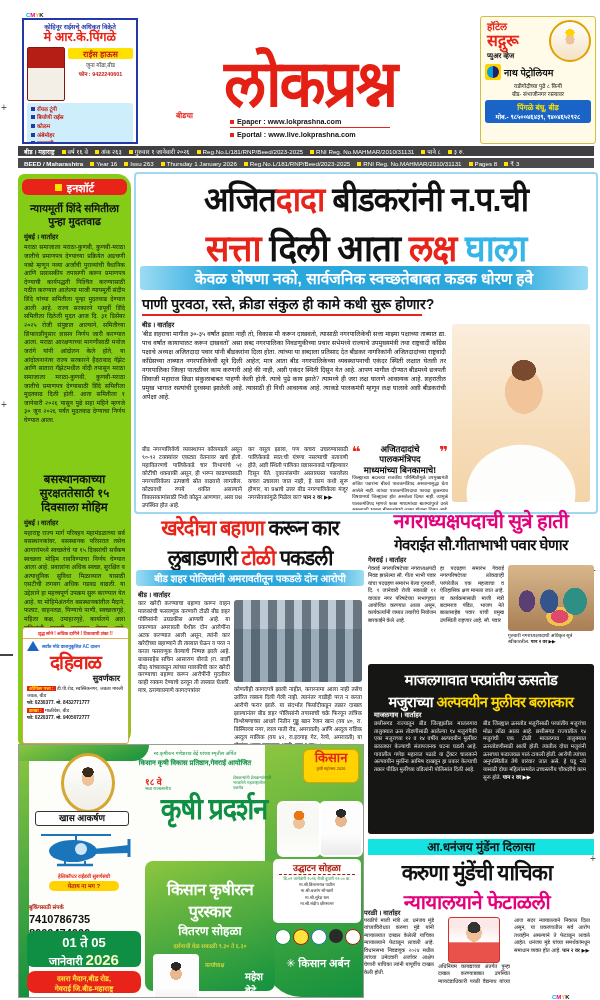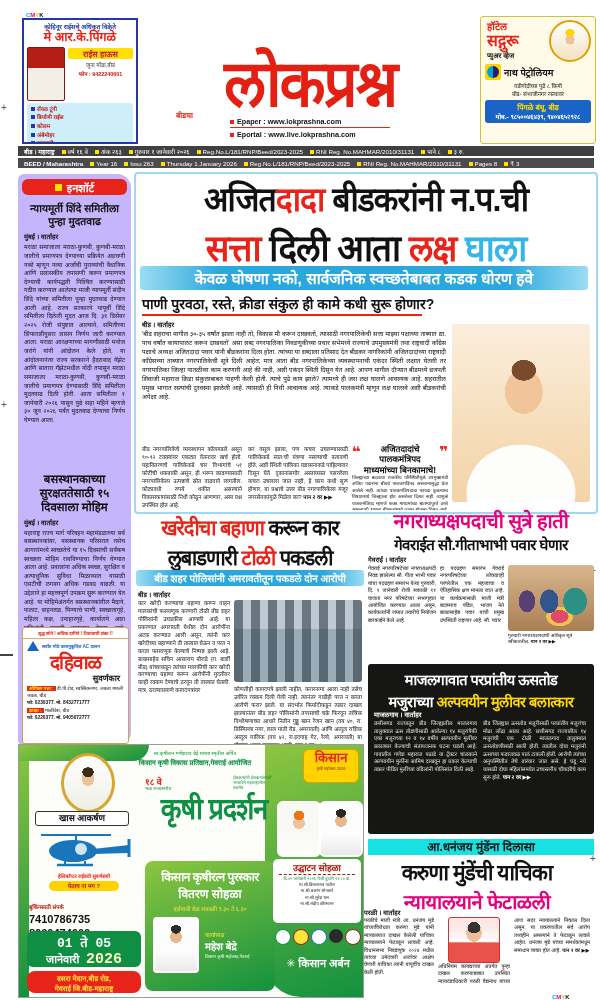--- a/index.html
+++ b/index.html
@@ -21,21 +21,21 @@
   .ricebag{background:linear-gradient(180deg,#b41e14 0 38%,#f3efe6 38% 100%);border:1px solid #8a150e;border-radius:2px;}
   .ricelist{background:#cfeefb;}
   .ricelist .it{font-size:5.6px;color:#c31a10;font-weight:bold;line-height:1.55;}
   .sqb{display:inline-block;width:4px;height:4px;background:#2438a8;margin-right:2px;}
   .masthead{color:#e41f13;font-weight:bold;letter-spacing:-2px;transform:scaleY(1.08);}
   .infobar{background:#404042;color:#fff;display:flex;align-items:center;gap:7px;padding:0 6px;font-size:6.2px;}
   .infobar .ysq{display:inline-block;width:4px;height:4px;background:#ffe000;margin-right:2px;}
   .bp{background:#ffd200;border-radius:2px;display:flex;align-items:center;justify-content:center;}
   .bpc{width:12px;height:12px;border-radius:50%;background:conic-gradient(#241d70 0 50%,#00a0dd 50% 100%);}
   
-  #sidebar{background:#c4b5fd;border-radius:6px 14px 14px 6px;}
+  #sidebar{background:#84cc16;border-radius:6px 14px 14px 6px;}
   .inshort{background:#e8231a;color:#fff;border-radius:6px;display:flex;align-items:center;justify-content:center;gap:5px;}
   .inshort .ysq2{width:7px;height:7px;background:#ffe000;display:inline-block;}
   
   #mainbox{border:2px solid #9fd8f0;border-radius:4px;background:#fff;}
   .h1line{font-weight:900;white-space:nowrap;letter-spacing:-1px;transform:scaleY(1.05);}
   .bluestrip{background:linear-gradient(90deg,#9bdcf4,#2aa7dc 18%,#2aa7dc 82%,#9bdcf4);color:#fff;font-weight:bold;display:flex;align-items:center;justify-content:center;border-radius:3px;}
   .photo{border-radius:3px;}
   .ajit{background:
      radial-gradient(40px 34px at 52% 26%,#7a4a2e 0 30%,transparent 31%),
      radial-gradient(34px 40px at 52% 38%,#f2c49a 0 55%,transparent 56%),
@@ -314,38 +314,38 @@
       <line x1="34" y1="34" x2="34" y2="38" stroke="#1b75bb" stroke-width="2"></line>
       <line x1="54" y1="34" x2="54" y2="38" stroke="#1b75bb" stroke-width="2"></line>
     </svg>
     <div class="abs c red b" style="left:10px;top:128px;width:110px;font-size:5px;">हेलिकॉप्टर राईडची सुवर्णसंधी</div>
     <div class="abs c b" style="left:30px;top:136px;width:70px;height:10px;background:#ffd200;border-radius:5px;font-size:6px;line-height:10px;color:#b01808;">येताय ना मग ?</div>
     <div class="abs" style="left:10px;top:150px;width:112px;">
       <span style="font-size:5.6px;color:#b01808;font-weight:bold;">बुकिंगसाठी संपर्क</span>
       <div class="b" style="font-size:11px;line-height:1.25;">7410786735</div>
       <div class="b" style="font-size:11px;line-height:1.25;">8600474606</div>
     </div>
-    <div class="abs c" style="left:8px;top:186px;width:114px;height:36px;background:#0e8f44;border-radius:6px;font-family:Liberation Mono, monospace;">
+    <div class="abs c" style="left:8px;top:186px;width:114px;height:36px;background:#0e8f44;border-radius:6px;">
       <div class="b white" style="font-size:13px;margin-top:2px;">01 ते 05</div>
       <div class="b" style="font-size:11px;color:#fff;"><span>जानेवारी</span> <span style="color:#fef9c3;font-size:15px;">2026</span></div>
     </div>
     <div class="abs c" style="left:8px;top:226px;width:114px;height:22px;background:#e8231a;border-radius:8px;">
       <div class="b" style="font-size:7.2px;color:#ffe43d;margin-top:2px;">दसरा मैदान,बीड रोड,</div>
       <div class="b" style="font-size:7.2px;color:#ffe43d;">गेवराई जि.बीड-महाराष्ट्र</div>
     </div>
 
     <div class="abs kgreen c" style="left:126px;top:116px;width:130px;height:130px;border-radius:8px;">
-      <div class="b white" style="font-size:12px;margin-top:7px;letter-spacing:-.5px;">किसान कृषीरत्न पुरस्कार</div>
+      <div class="b white" style="font-size:16px;margin-top:17px;letter-spacing:-.5px;">किसान कृषीरत्न पुरस्कार</div>
       <div class="b white" style="font-size:12px;">वितरण सोहळा</div>
       <div style="font-size:5.8px;color:#ffe43d;margin-top:3px;">दर्शनाची वेळ सकाळी ९.३० ते ६.३०</div>
       <div style="display:flex;margin-top:4px;padding:0 8px;gap:6px;align-items:center;">
         <div class="wperson" style="width:42px;height:52px;border:2px solid #fff;border-radius:4px;flex:none;"></div>
         <div style="text-align:left;">
           <div style="font-size:5.5px;color:#ffe43d;">कार्याध्यक्ष</div>
-          <div class="b white" style="font-size:10px;">महेश बेद्रे</div>
+          <div class="b white" style="font-size:10px;margin-left:40px;">महेश बेद्रे</div>
           <div style="font-size:4.4px;color:#eaffea;">किसान कृषी महोत्सव,गेवराई</div>
         </div>
       </div>
     </div>
 
     <div class="abs gperson" style="left:258px;top:56px;width:40px;height:52px;border:2px solid #fff;border-radius:6px;"></div>
     <div class="abs wperson" style="left:300px;top:56px;width:40px;height:52px;border:2px solid #fff;border-radius:6px;"></div>
 
     <div class="abs c" style="left:254px;top:114px;width:88px;height:64px;background:#fff;border-radius:5px;">
       <div class="b" style="font-size:9px;color:#b01808;border-bottom:1px dashed #b01808;margin:2px 6px 0 6px;">उद्घाटन सोहळा</div>

